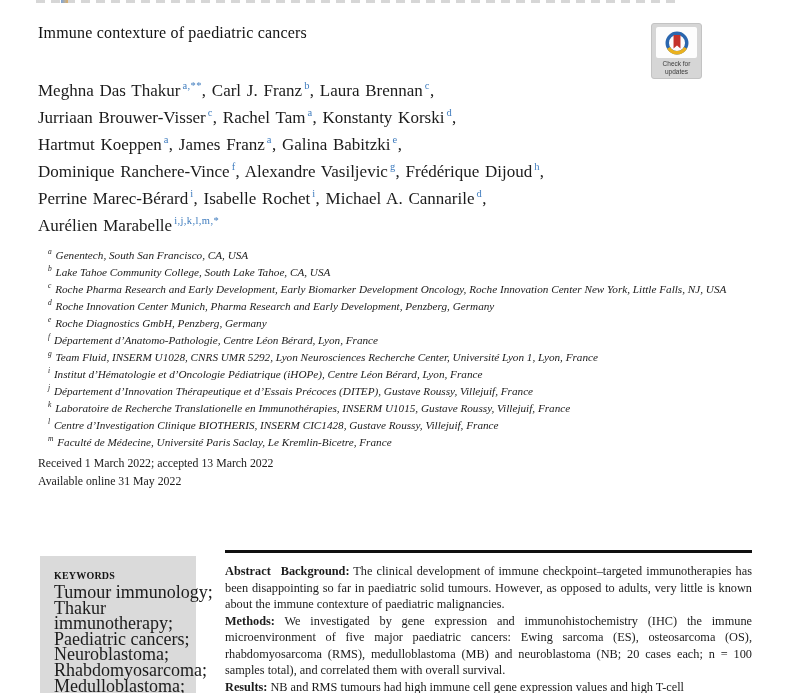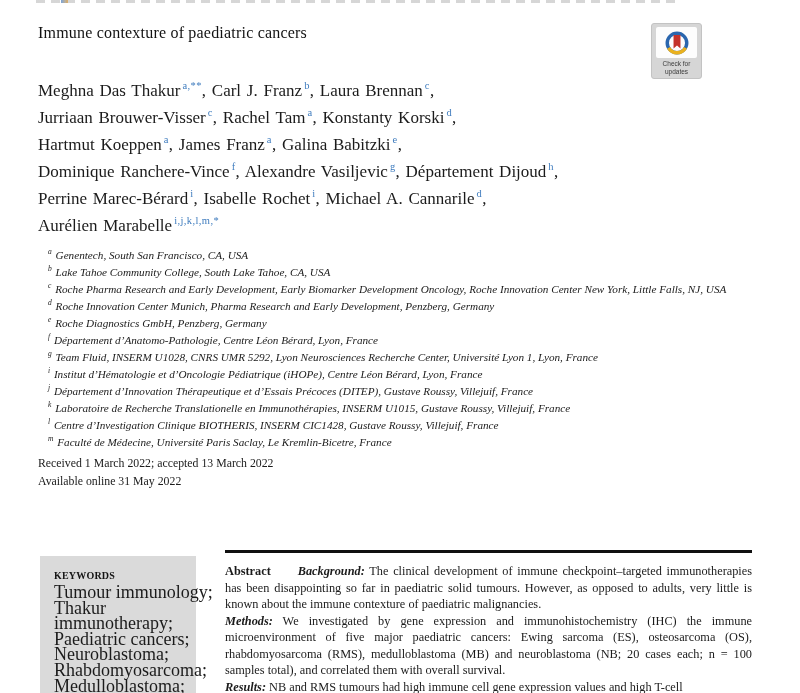--- a/index.html
+++ b/index.html
@@ -56,22 +56,22 @@
     position:absolute;left:40px;top:556px;width:156px;height:150px;
     background:#dadada;box-sizing:border-box;padding:14px 8px 0 14px;
   }
   .kwtitle{font-size:10px;font-weight:bold;letter-spacing:.2px;margin-bottom:4px;color:#141414;}
   .kw-line{font-size:18px;line-height:15.6px;white-space:nowrap;color:#1b1b1b;}
   .abstract{
     position:absolute;left:225px;top:563px;width:527px;
     font-size:12.3px;line-height:16.5px;text-align:justify;color:#1b1b1b;
   }
   .abs-sec{hyphens:auto;-webkit-hyphens:auto;}
-  .abs-label{font-weight:bold;margin-right:27px;}
-  .abs-head{font-weight:bold;font-style:italic;}
+  .abs-label{font-weight:bold;margin-right:10px;}
+  .abs-head{font-weight:bold;}
 </style>
 </head>
 <body>
 
 <div class="top-fragment"></div>
 <div class="top-fragment-dot"></div>
 
 <h1 class="title" style="font-weight:normal;margin:0;">Immune contexture of paediatric cancers</h1>
 
 <div class="crossmark">
@@ -85,21 +85,21 @@
   <div class="cm-text">
     <div>Check for</div>
     <div>updates</div>
   </div>
 </div>
 
 <div class="authors">
     <div class="author-line"><span>Meghna Das Thakur</span><sup>a,**</sup>, <span>Carl J. Franz</span><sup>b</sup>, <span>Laura Brennan</span><sup>c</sup>,</div>
     <div class="author-line"><span>Jurriaan Brouwer-Visser</span><sup>c</sup>, <span>Rachel Tam</span><sup>a</sup>, <span>Konstanty Korski</span><sup>d</sup>,</div>
     <div class="author-line"><span>Hartmut Koeppen</span><sup>a</sup>, <span>James Franz</span><sup>a</sup>, <span>Galina Babitzki</span><sup>e</sup>,</div>
-    <div class="author-line"><span>Dominique Ranchere-Vince</span><sup>f</sup>, <span>Alexandre Vasiljevic</span><sup>g</sup>, <span>Département Dijoud</span><sup>h</sup>,</div>
+    <div class="author-line"><span>Dominique Ranchere-Vince</span><sup>f</sup>, <span>Alexandre Vasiljevic</span><sup>g</sup>, <span>Frédérique Dijoud</span><sup>h</sup>,</div>
     <div class="author-line"><span>Perrine Marec-Bérard</span><sup>i</sup>, <span>Isabelle Rochet</span><sup>i</sup>, <span>Michael A. Cannarile</span><sup>d</sup>,</div>
     <div class="author-line"><span>Aurélien Marabelle</span><sup>i,j,k,l,m,*</sup></div>
   </div>
 
 <div class="affils">
     <div class="affil"><sup>a</sup> Genentech, South San Francisco, CA, USA</div>
     <div class="affil"><sup>b</sup> Lake Tahoe Community College, South Lake Tahoe, CA, USA</div>
     <div class="affil"><sup>c</sup> Roche Pharma Research and Early Development, Early Biomarker Development Oncology, Roche Innovation Center New York, Little Falls, NJ, USA</div>
     <div class="affil"><sup>d</sup> Roche Innovation Center Munich, Pharma Research and Early Development, Penzberg, Germany</div>
     <div class="affil"><sup>e</sup> Roche Diagnostics GmbH, Penzberg, Germany</div>

